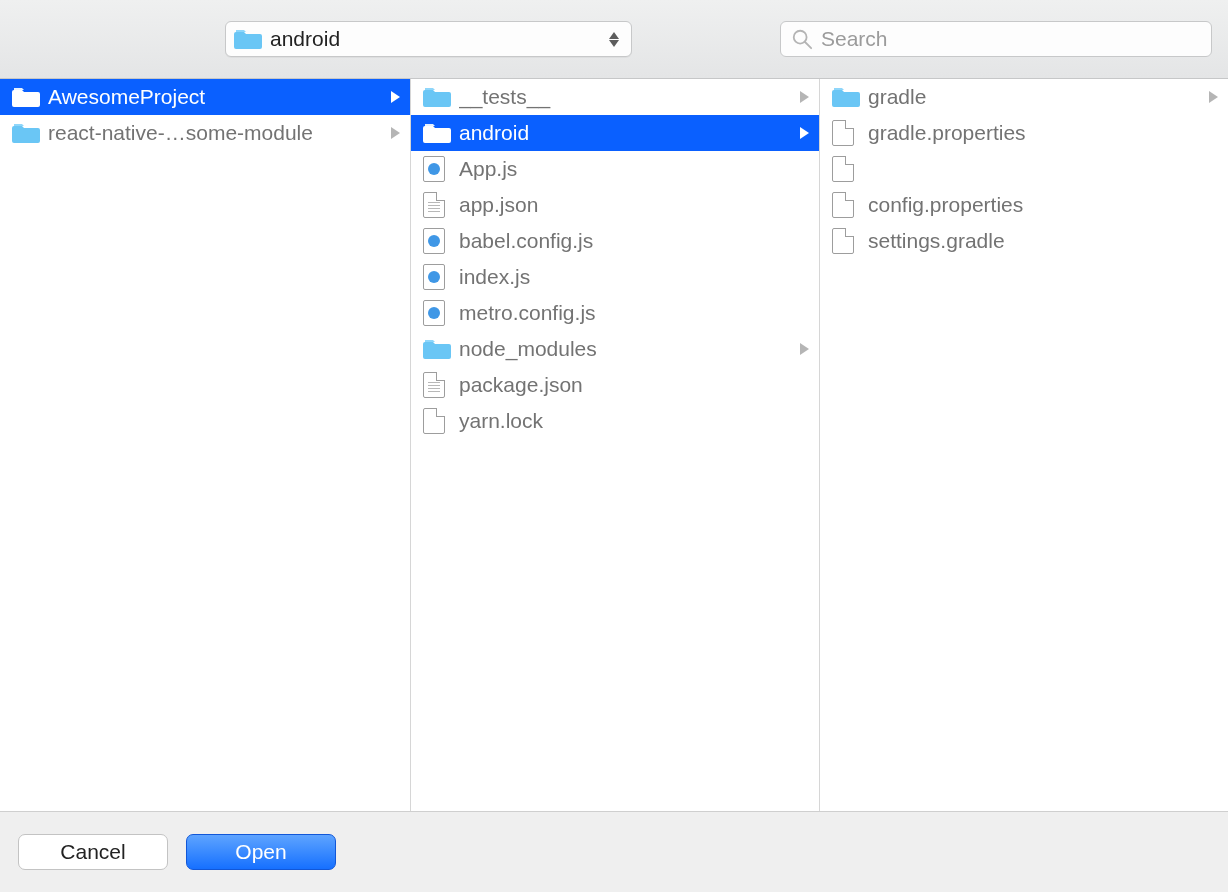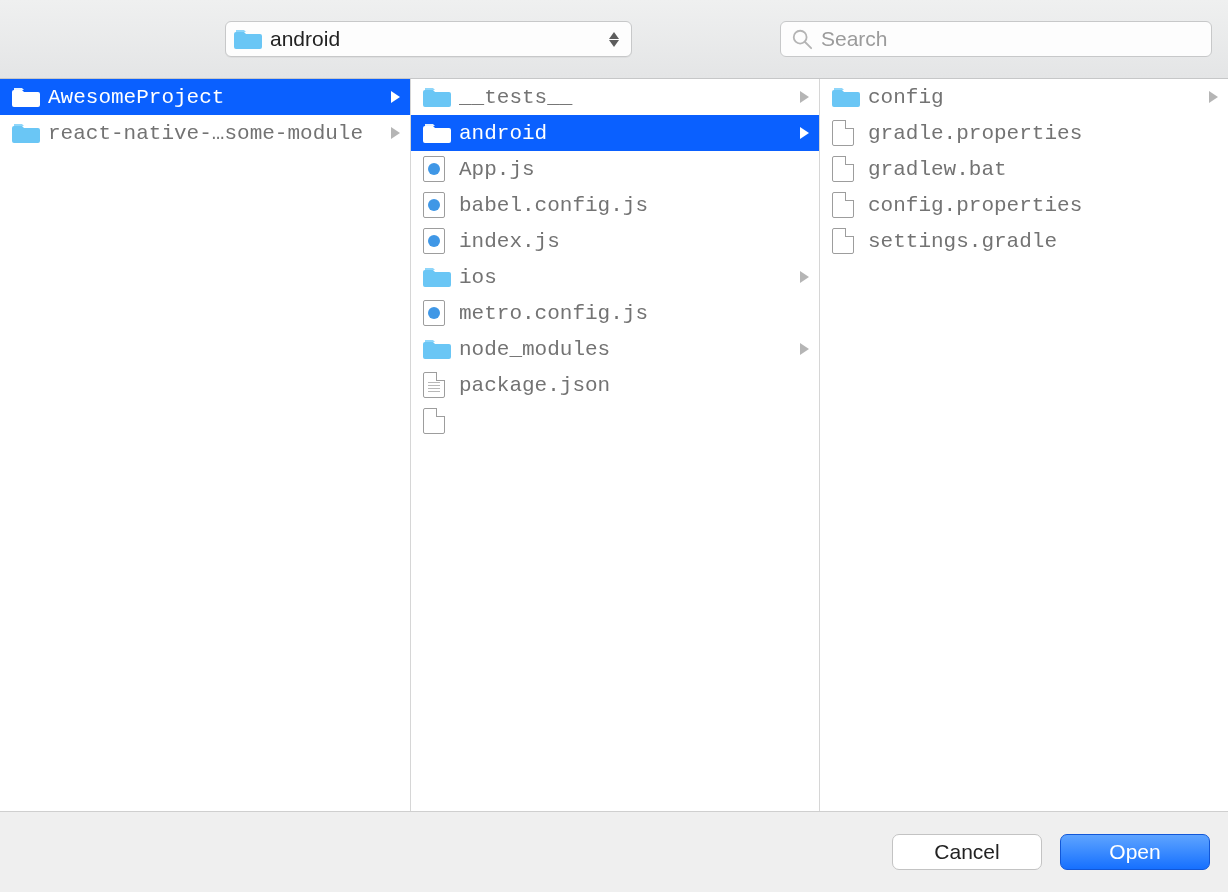--- a/index.html
+++ b/index.html
@@ -72,21 +72,20 @@
   .search-field input::placeholder { color: #9b9b9b; }
 
   .columns {
     display: flex;
     height: 732px;
     background: #fff;
   }
   .col {
     border-right: 1px solid #d6d6d6;
     overflow: hidden;
-    font-family: Liberation Mono, monospace;
   }
   .col1 { width: 411px; }
   .col2 { width: 409px; }
   .col3 { width: 408px; border-right: none; }
 
   .row {
     height: 36px;
     display: flex;
     align-items: center;
     padding: 0 8px 0 12px;
@@ -143,21 +142,20 @@
   .chev svg { opacity: 0.55; }
   .row.selected .chev svg path { fill: #fff; opacity: 1; }
   .row.selected .chev svg { opacity: 1; }
 
   .footer {
     height: 81px;
     background: #efefef;
     border-top: 1px solid #cfcfcf;
     display: flex;
     align-items: center;
-    justify-content: flex-end;
     padding: 0 18px;
     gap: 18px;
   }
   .btn {
     height: 36px;
     min-width: 150px;
     border-radius: 7px;
     font-size: 21px;
     display: flex;
     align-items: center;
@@ -272,52 +270,45 @@
         <span class="icon">
           <div class="file-js">
             <div class="dot"></div>
           </div>
         </span>
         <span class="name">App.js</span>
         <span class="chev"></span>
       </div>
       <div class="row">
         <span class="icon">
+          <div class="file-text"></div>
+        </span>
+        <span class="name">app.json</span>
+        <span class="chev"></span>
+      </div>
+      <div class="row">
+        <span class="icon">
           <div class="file-js">
             <div class="dot"></div>
           </div>
         </span>
         <span class="name">babel.config.js</span>
         <span class="chev"></span>
       </div>
       <div class="row">
         <span class="icon">
           <div class="file-js">
             <div class="dot"></div>
           </div>
         </span>
         <span class="name">index.js</span>
         <span class="chev"></span>
       </div>
       <div class="row">
         <span class="icon">
-          <svg class="folder-svg" viewBox="0 0 28 22">
-            <path fill="#6ac6f5" d="M2 4h8l2 2h14a2 2 0 0 1 2 2v11a2 2 0 0 1-2 2H2a2 2 0 0 1-2-2V6a2 2 0 0 1 2-2z"></path>
-            <path fill="#8fd6fa" d="M2 2h8l2 2H2z"></path>
-          </svg>
-        </span>
-        <span class="name">ios</span>
-        <span class="chev">
-          <svg width="9" height="12" viewBox="0 0 9 12">
-            <path d="M0 0l9 6-9 6z" fill="#7a7a7a"></path>
-          </svg>
-        </span>
-      </div>
-      <div class="row">
-        <span class="icon">
           <div class="file-js">
             <div class="dot"></div>
           </div>
         </span>
         <span class="name">metro.config.js</span>
         <span class="chev"></span>
       </div>
       <div class="row">
         <span class="icon">
           <svg class="folder-svg" viewBox="0 0 28 22">
@@ -336,50 +327,50 @@
         <span class="icon">
           <div class="file-text"></div>
         </span>
         <span class="name">package.json</span>
         <span class="chev"></span>
       </div>
       <div class="row">
         <span class="icon">
           <div class="file-blank"></div>
         </span>
+        <span class="name">yarn.lock</span>
         <span class="chev"></span>
       </div>
     </div>
   <div class="col col3" id="col-2">
       <div class="row">
         <span class="icon">
           <svg class="folder-svg" viewBox="0 0 28 22">
             <path fill="#6ac6f5" d="M2 4h8l2 2h14a2 2 0 0 1 2 2v11a2 2 0 0 1-2 2H2a2 2 0 0 1-2-2V6a2 2 0 0 1 2-2z"></path>
             <path fill="#8fd6fa" d="M2 2h8l2 2H2z"></path>
           </svg>
         </span>
-        <span class="name">config</span>
+        <span class="name">gradle</span>
         <span class="chev">
           <svg width="9" height="12" viewBox="0 0 9 12">
             <path d="M0 0l9 6-9 6z" fill="#7a7a7a"></path>
           </svg>
         </span>
       </div>
       <div class="row">
         <span class="icon">
           <div class="file-blank"></div>
         </span>
         <span class="name">gradle.properties</span>
         <span class="chev"></span>
       </div>
       <div class="row">
         <span class="icon">
           <div class="file-blank"></div>
         </span>
-        <span class="name">gradlew.bat</span>
         <span class="chev"></span>
       </div>
       <div class="row">
         <span class="icon">
           <div class="file-blank"></div>
         </span>
         <span class="name">config.properties</span>
         <span class="chev"></span>
       </div>
       <div class="row">

